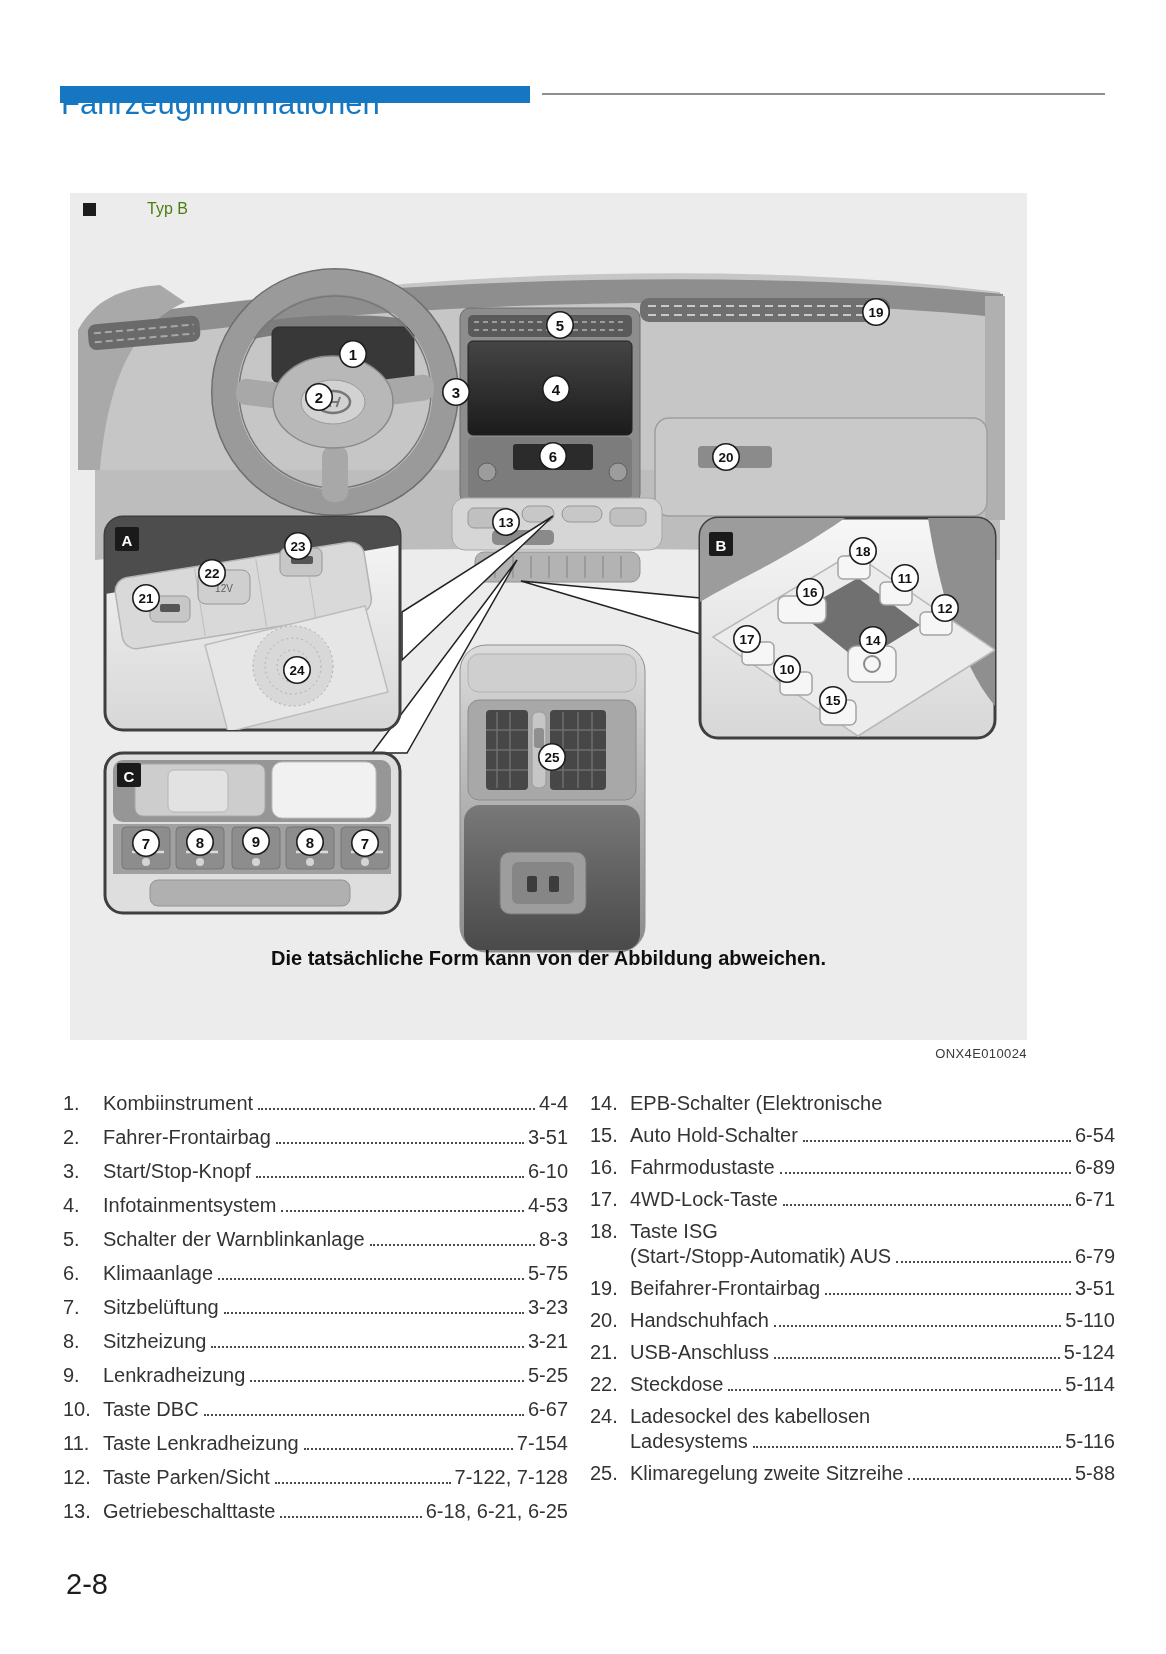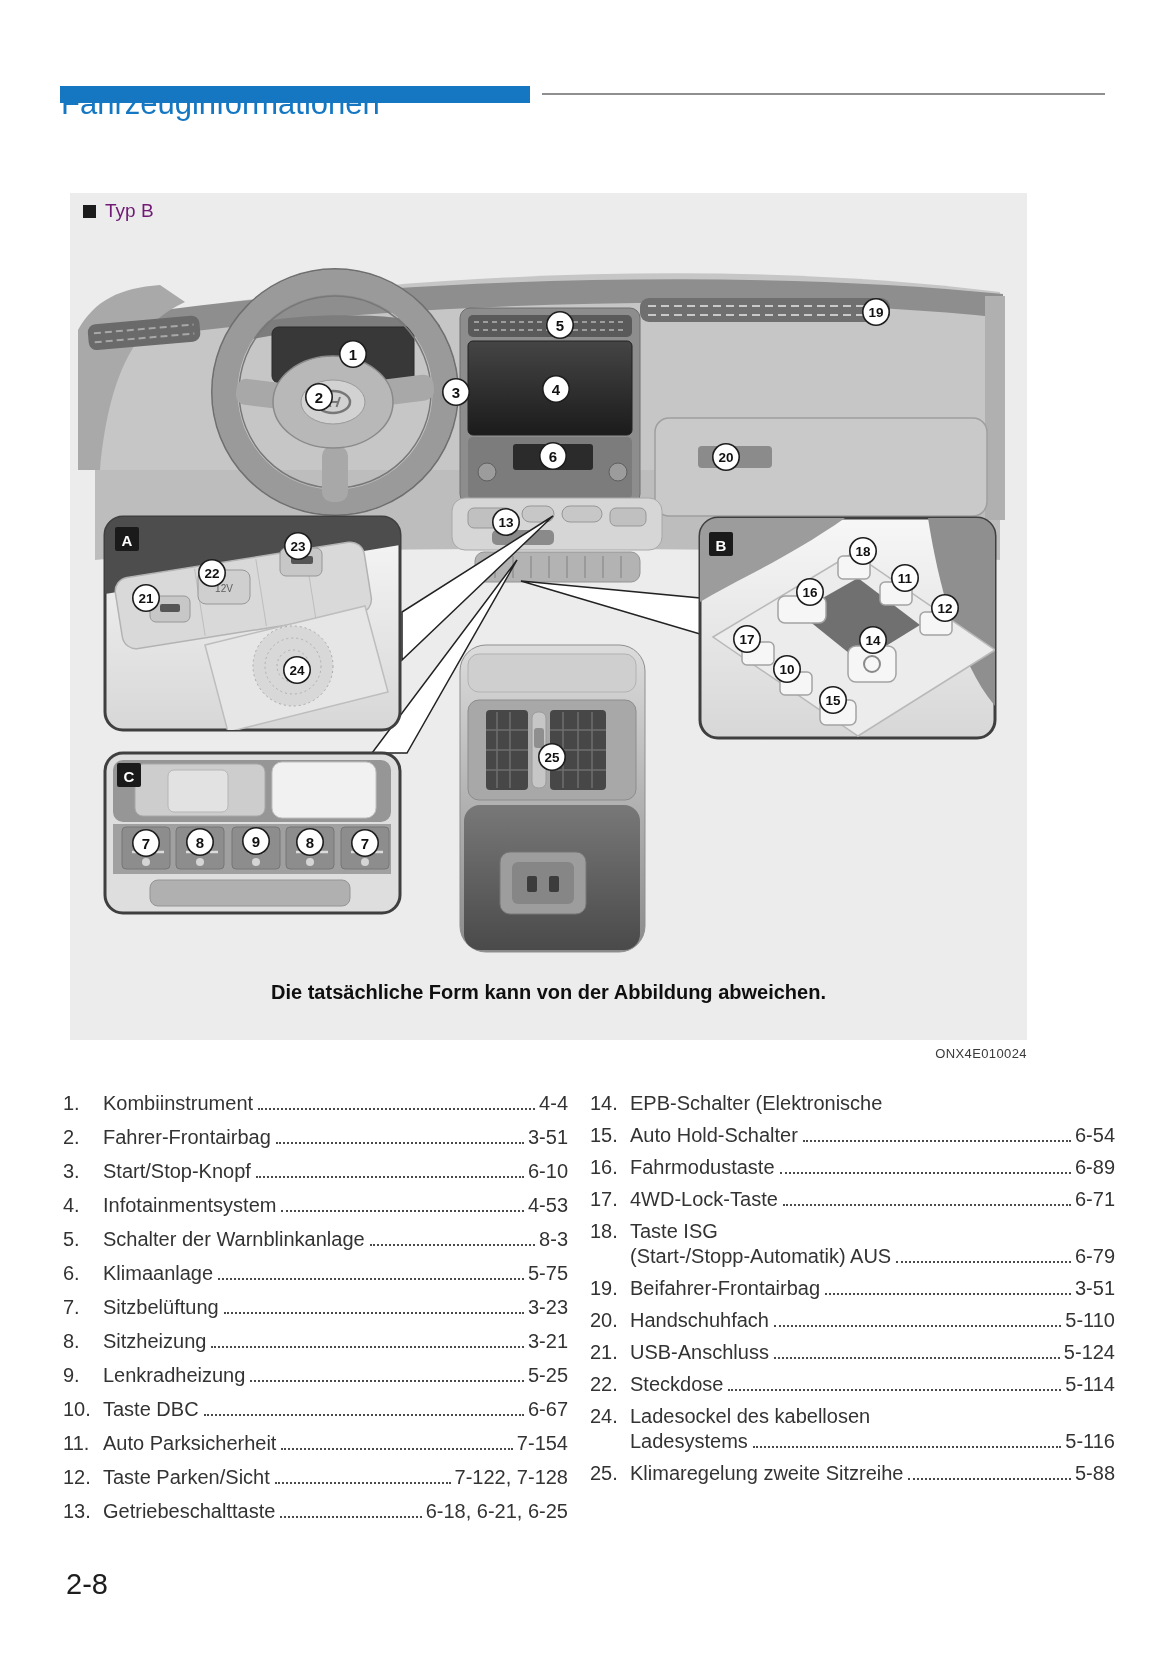--- a/index.html
+++ b/index.html
@@ -6,24 +6,24 @@
   .page{position:relative;width:1166px;height:1654px;background:#ffffff;
         font-family:"Liberation Sans",sans-serif;overflow:hidden;}
 
   
   .hdr-title{position:absolute;left:61px;top:50px;font-size:31px;color:#1577c1;font-weight:400;margin-top:36px;}
   .hdr-bar{position:absolute;left:60px;top:86px;width:470px;height:17px;background:#1577c1;}
   .hdr-rule{position:absolute;left:542px;top:93px;width:563px;height:2px;background:#8f8f8f;}
 
   
   .figure{position:absolute;left:70px;top:193px;width:957px;height:847px;background:#ececec;}
-  .type-label{position:absolute;left:13px;top:7px;display:flex;align-items:center;font-size:19px;color:#701a75;}
+  .type-label{position:absolute;left:13px;top:7px;display:flex;align-items:center;font-size:16px;color:#4d7c0f;gap:42px;}
   .type-sq{display:inline-block;width:13px;height:13px;background:#1c1c1c;margin-right:9px;}
   .figure svg{position:absolute;left:0;top:0;width:957px;height:847px;}
-  .fig-caption{position:absolute;left:0;top:788px;width:957px;text-align:center;
+  .fig-caption{position:absolute;left:0;top:754px;width:957px;text-align:center;
                font-size:20px;font-weight:bold;color:#0f0f0f;}
   .fig-code{position:absolute;left:70px;top:1046px;width:957px;text-align:right;
             font-size:13px;color:#3a3a3a;letter-spacing:.4px;}
 
   
   .toc{position:absolute;left:63px;top:1092px;width:1052px;display:flex;gap:22px;color:#333;}
   .toc-col{width:505px;}
   .toc-col.right{width:525px;}
   .toc-item{display:flex;align-items:baseline;margin-bottom:11px;font-size:20px;line-height:1.15;}
   .toc-col.right .toc-item{margin-bottom:9px;}
@@ -474,21 +474,21 @@
           <span class="toc-page">5-25</span>
         </div>
       <div class="toc-item">
           <span class="toc-num">10.</span>
           <span class="toc-label">Taste DBC</span>
           <span class="dots"></span>
           <span class="toc-page">6-67</span>
         </div>
       <div class="toc-item">
           <span class="toc-num">11.</span>
-          <span class="toc-label">Auto Parksicherheit</span>
+          <span class="toc-label">Taste Lenkradheizung</span>
           <span class="dots"></span>
           <span class="toc-page">7-154</span>
         </div>
       <div class="toc-item">
           <span class="toc-num">12.</span>
           <span class="toc-label">Taste Parken/Sicht</span>
           <span class="dots"></span>
           <span class="toc-page">7-122, 7-128</span>
         </div>
       <div class="toc-item">

